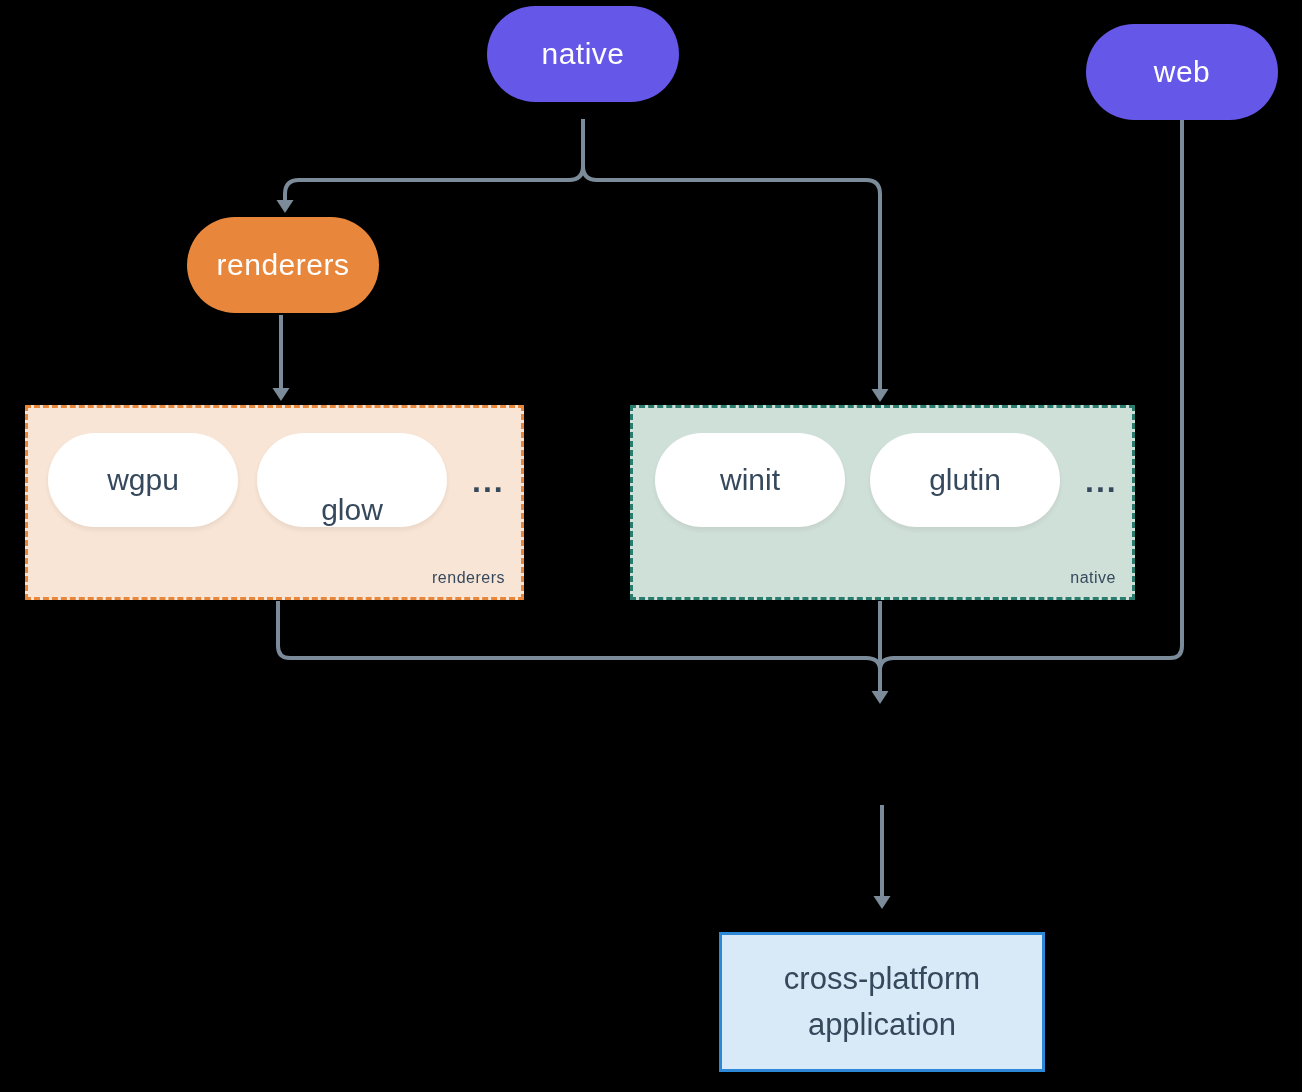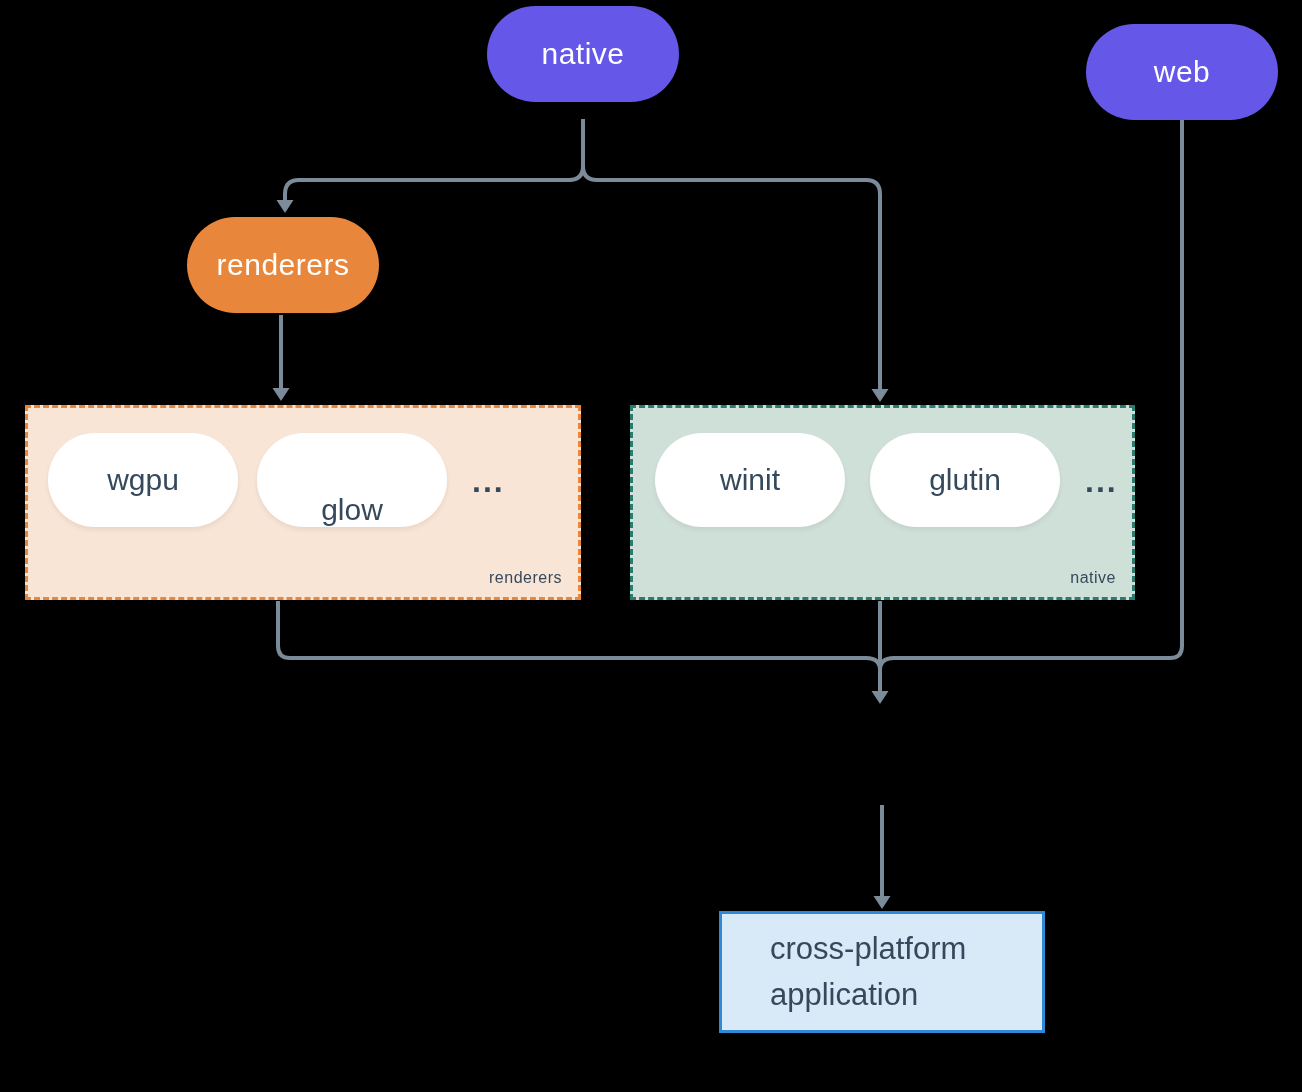--- a/index.html
+++ b/index.html
@@ -37,21 +37,21 @@
     color: var(--white);
     font-size: 30px;
     letter-spacing: 0.5px;
   }
   .pill.purple { background: var(--purple); }
   .pill.orange { background: var(--orange); }
   .pill.blue   { background: var(--blue); }
 
   .group-box {
     position: absolute;
-    width: 556px; height: 195px;
+    width: 499px; height: 195px;
   }
   .group-box.renderers {
     left: 25px; top: 405px;
     background: var(--renderers_fill);
     border: 3px dashed var(--renderers_border);
   }
   .group-box.shells {
     left: 630px; top: 405px; width: 505px;
     background: var(--shells_fill);
     border: 3px dashed var(--shells_border);
@@ -75,25 +75,26 @@
   }
   .group-label {
     position: absolute;
     right: 16px; bottom: 10px;
     color: var(--dark_text);
     font-size: 16px;
     letter-spacing: 0.5px;
   }
   .app-box {
     position: absolute;
-    left: 719px; top: 911px;
-    width: 326px; height: 122px;
+    left: 719px; top: 932px;
+    width: 326px; height: 140px;
     background: var(--app_fill);
     border: 3px solid var(--app_border);
     display: flex; align-items: center; justify-content: center;
+    text-align: center;
     color: var(--dark_text);
     font-size: 31px;
     line-height: 1.5;
     padding: 0 48px;
   }
 </style>
 </head>
 <body>
 
 <div class="canvas">

